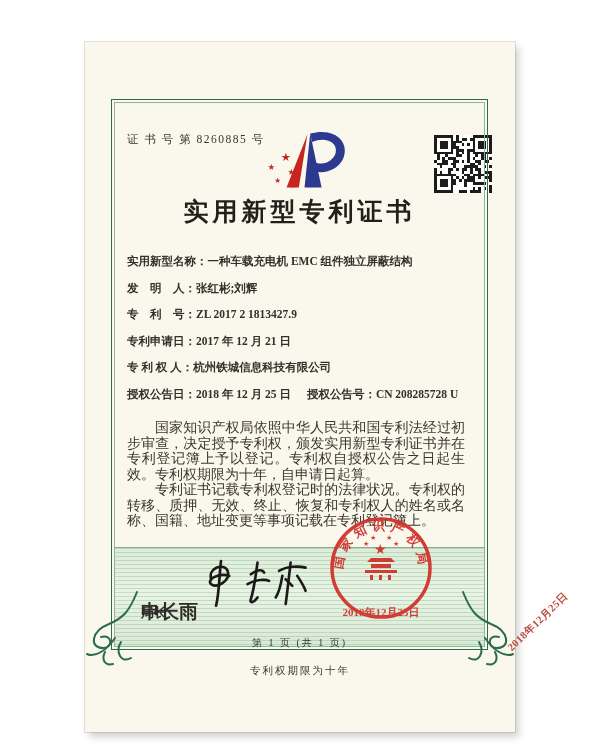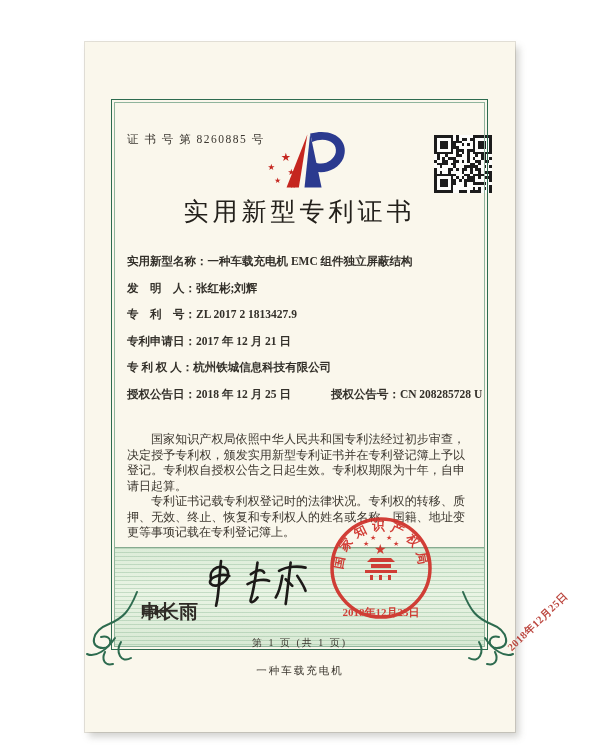--- a/index.html
+++ b/index.html
@@ -27,28 +27,28 @@
     background:
       repeating-linear-gradient(to bottom, rgba(110,165,125,.30) 0 1px, rgba(255,255,255,0) 1px 4px),
       linear-gradient(to bottom,#dcecd8,#e9f4e4 45%,#d8e9d4);
     border-top:1px solid rgba(70,120,88,.55);
   }
   .cert-number{position:absolute;left:42px;top:90px;font-size:11.5px;letter-spacing:1.5px;color:#3a362f;}
   .logo{position:absolute;left:170px;top:84px;width:100px;height:71px;}
   .qr{position:absolute;left:349px;top:93px;width:58px;height:58px;}
   .title{
     position:absolute;left:26px;top:153px;width:377px;text-align:center;
-    font-size:25px;font-weight:normal;letter-spacing:4px;color:#23201b;
+    font-size:25px;font-weight:bold;letter-spacing:4px;color:#23201b;
   }
   .fields{position:absolute;left:42px;top:212px;width:356px;font-size:11.5px;font-weight:600;white-space:nowrap;}
   .frow{height:14px;margin-bottom:12.5px;line-height:14px;}
   .flabel{color:#33302a;}
-  .flabel.second{margin-left:40px;}
+  .flabel.second{margin-left:16px;}
   .fvalue{color:#33302a;}
-  .paras{position:absolute;left:42px;top:390px;width:338px;font-size:12px;line-height:15.5px;color:#3b362e;text-align:justify;}
+  .paras{position:absolute;left:42px;top:378px;width:338px;font-size:14px;line-height:15.5px;color:#3b362e;text-align:justify;}
   .paras p{text-indent:2em;}
   .sig-title{position:absolute;left:56px;top:534px;font-size:13px;font-weight:bold;z-index:3;margin-top:28px;}
   .sig-name{position:absolute;left:56px;top:557px;font-size:19px;font-weight:bold;z-index:3;}
   .sig-script{position:absolute;left:95px;top:514px;width:155px;height:58px;z-index:3;}
   .seal{position:absolute;left:240px;top:470px;width:112px;height:112px;z-index:3;opacity:.92;}
   .page-indicator{position:absolute;left:26px;top:594px;width:377px;text-align:center;font-size:10px;letter-spacing:2px;color:#3b372f;z-index:3;}
   .back-note{position:absolute;left:0;top:622px;width:430px;text-align:center;font-size:10.5px;letter-spacing:2px;color:#3b372f;}
   .flourish{position:absolute;width:66px;height:82px;z-index:2;}
   .flourish.bl{left:-4px;top:546px;}
   .flourish.br{left:368px;top:546px;transform:scaleX(-1);}
@@ -285,21 +285,21 @@
           <path d="M40,58 H72 V61 H40 Z"></path>
           <rect x="45" y="63" width="3" height="5"></rect>
           <rect x="54" y="63" width="3" height="5"></rect>
           <rect x="63" y="63" width="3" height="5"></rect>
         </g>
         <text x="56" y="104" text-anchor="middle" font-size="11" font-weight="bold" fill="var(--seal_red)">2018年12月25日</text>
       </svg>
     </div>
 
     <div class="page-indicator">第 1 页 (共 1 页)</div>
-    <div class="back-note">一种车载充电机</div>
+    <div class="back-note">专利权期限为十年</div>
 
     <svg class="flourish bl" viewBox="0 0 66 82" fill="none" stroke="var(--border_green)" stroke-width="2" stroke-linecap="round">
       <path d="M56,4 C48,24 42,30 28,36 C10,43 8,60 22,60 C32,60 32,46 20,49"></path>
       <path d="M34,50 C26,62 14,70 6,66"></path>
       <path d="M40,54 C34,64 40,76 50,70"></path>
       <path d="M24,64 C20,72 24,78 32,76"></path>
     </svg>
     <svg class="flourish br" viewBox="0 0 66 82" fill="none" stroke="var(--border_green)" stroke-width="2" stroke-linecap="round">
       <path d="M56,4 C48,24 42,30 28,36 C10,43 8,60 22,60 C32,60 32,46 20,49"></path>
       <path d="M34,50 C26,62 14,70 6,66"></path>

